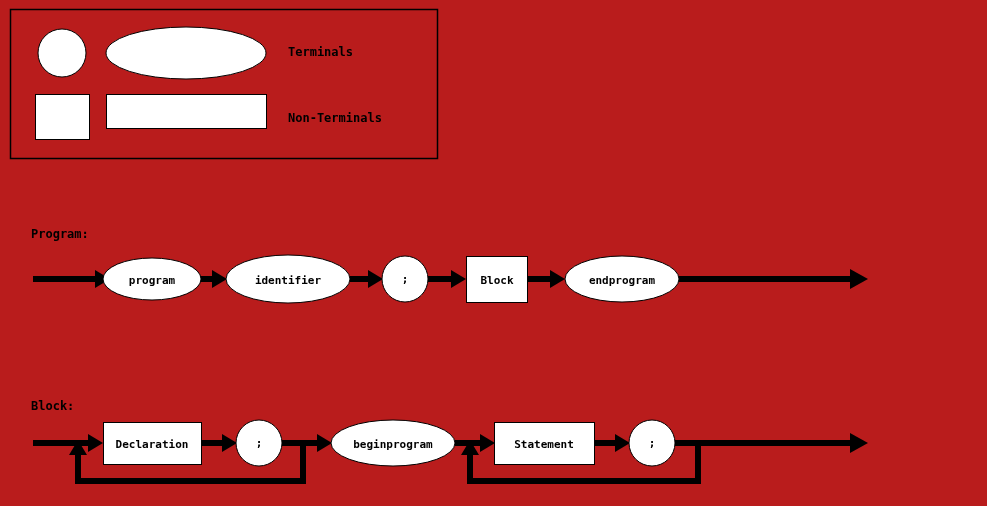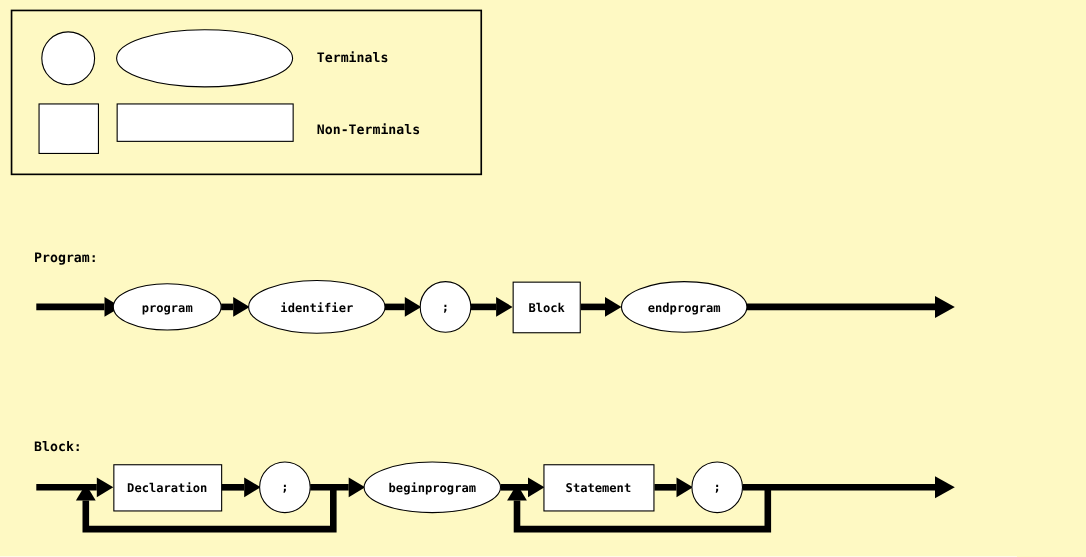--- a/index.html
+++ b/index.html
@@ -10,21 +10,21 @@
   body {
     width: 987px;
     height: 506px;
     overflow: hidden;
     font-family: "DejaVu Sans Mono", "Liberation Mono", monospace;
   }
   #canvas {
     position: relative;
     width: 987px;
     height: 506px;
-    background: #fef9c3;
+    background: #b91c1c;
   }
   svg.diagram {
     position: absolute;
     top: 0;
     left: 0;
     width: 987px;
     height: 506px;
   }
   .shape-outline {
     fill: #ffffff;

